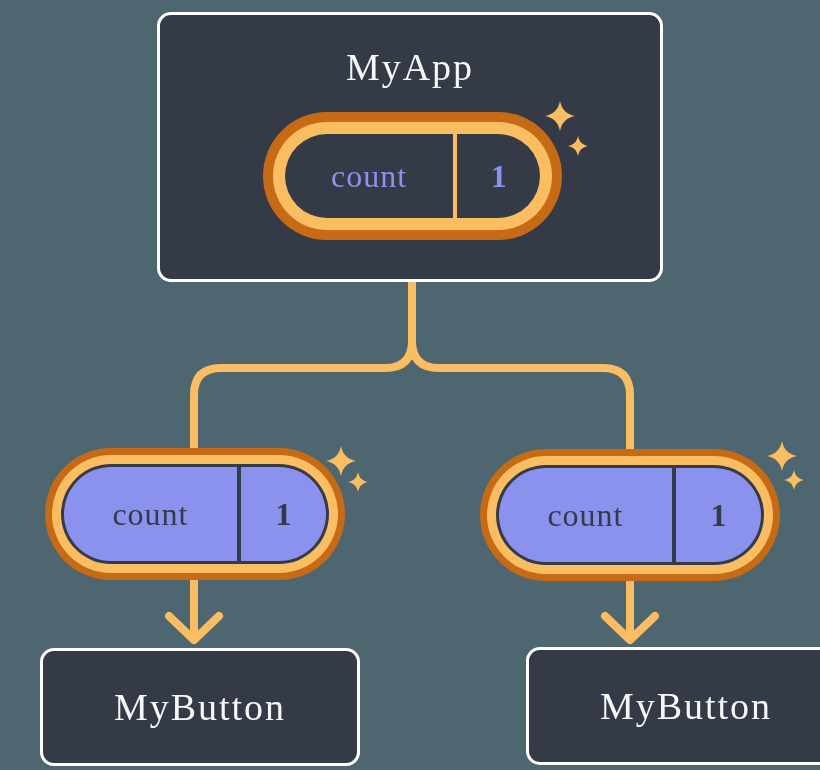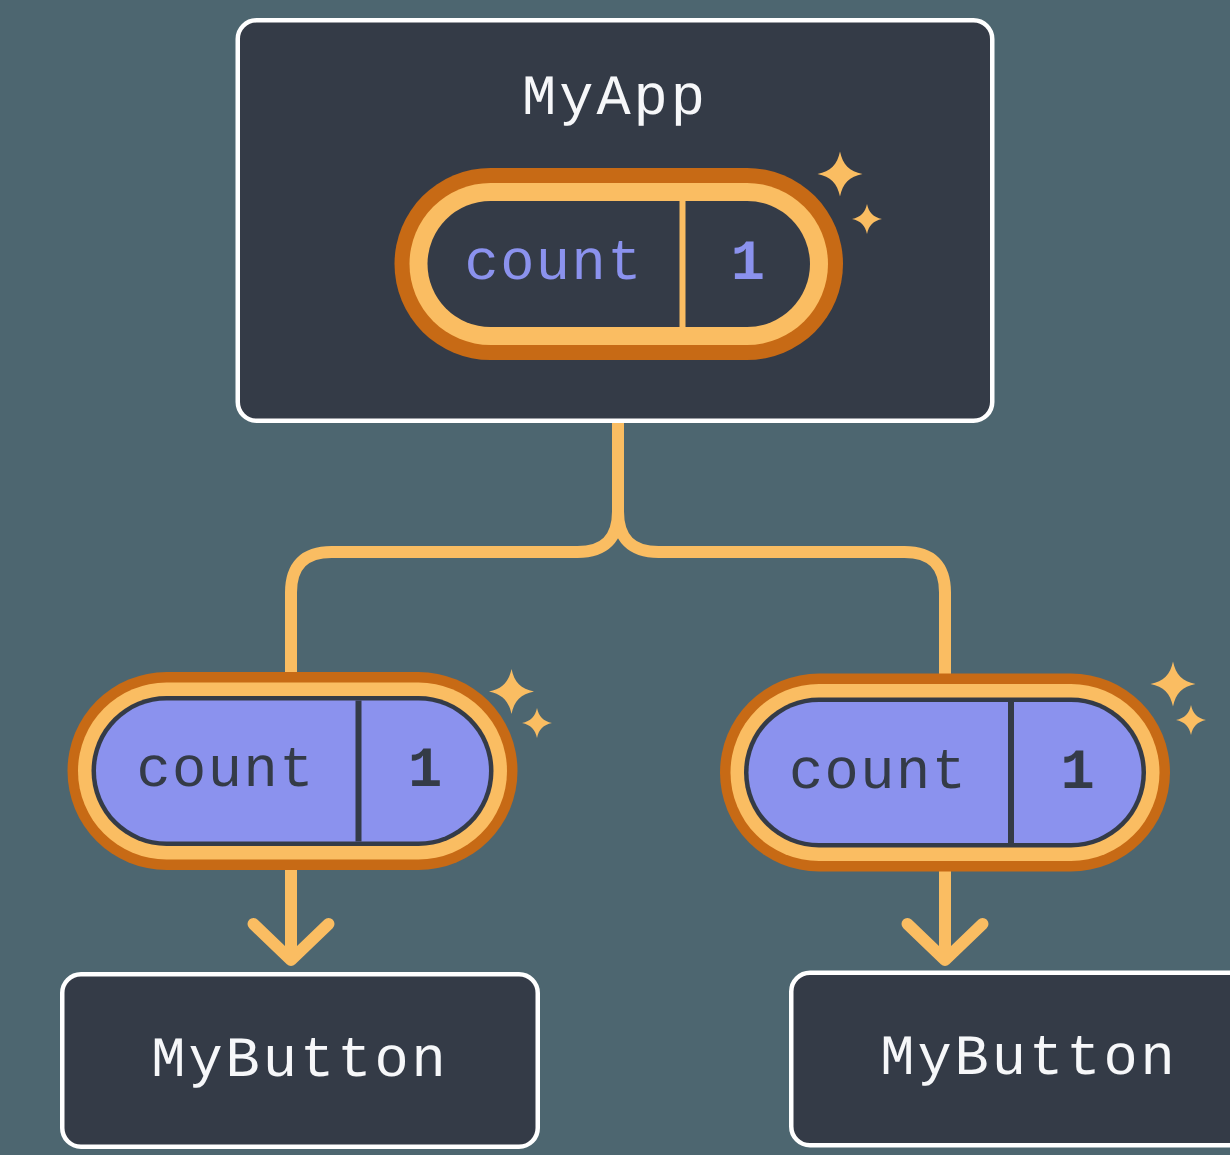--- a/index.html
+++ b/index.html
@@ -7,21 +7,21 @@
     margin: 0;
     padding: 0;
     background: #4d6670;
   }
   #canvas {
     position: relative;
     width: 820px;
     height: 770px;
     background: #4d6670;
     overflow: hidden;
-    font-family: Liberation Mono, monospace;
+    font-family: Liberation Serif, serif;
   }
   svg.layer {
     position: absolute;
     left: 0; top: 0;
     width: 820px; height: 770px;
     pointer-events: none;
   }
   .layer-connectors { z-index: 1; }
   .layer-sparkles   { z-index: 4; }
 
@@ -60,21 +60,21 @@
     border-radius: 999px;
   }
   .ring, .core {
     height: 100%;
     box-sizing: border-box;
     border-radius: 999px;
   }
   .core {
     display: flex;
     align-items: stretch;
-    font-size: 38px;
+    font-size: 32px;
   }
   .cell {
     display: flex;
     align-items: center;
     justify-content: center;
   }
   .cell.label { flex: 0 0 66%; font-weight: 500; letter-spacing: 1px; }
   .cell.value { flex: 1; font-weight: 700; }
   .vdiv { width: 4px; flex: 0 0 4px; }
 

